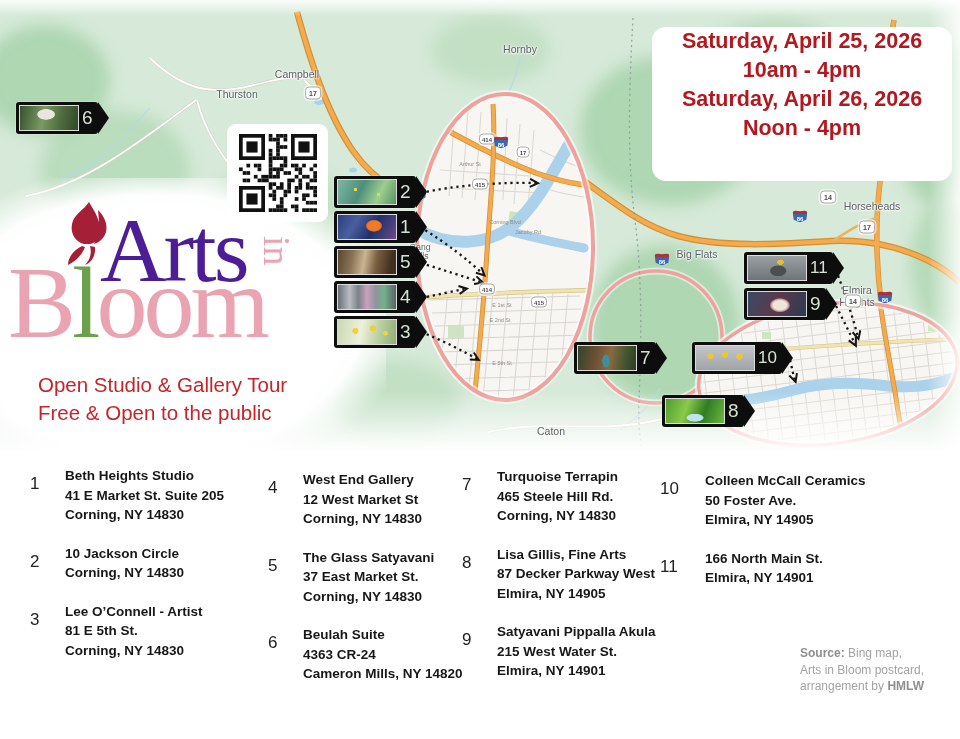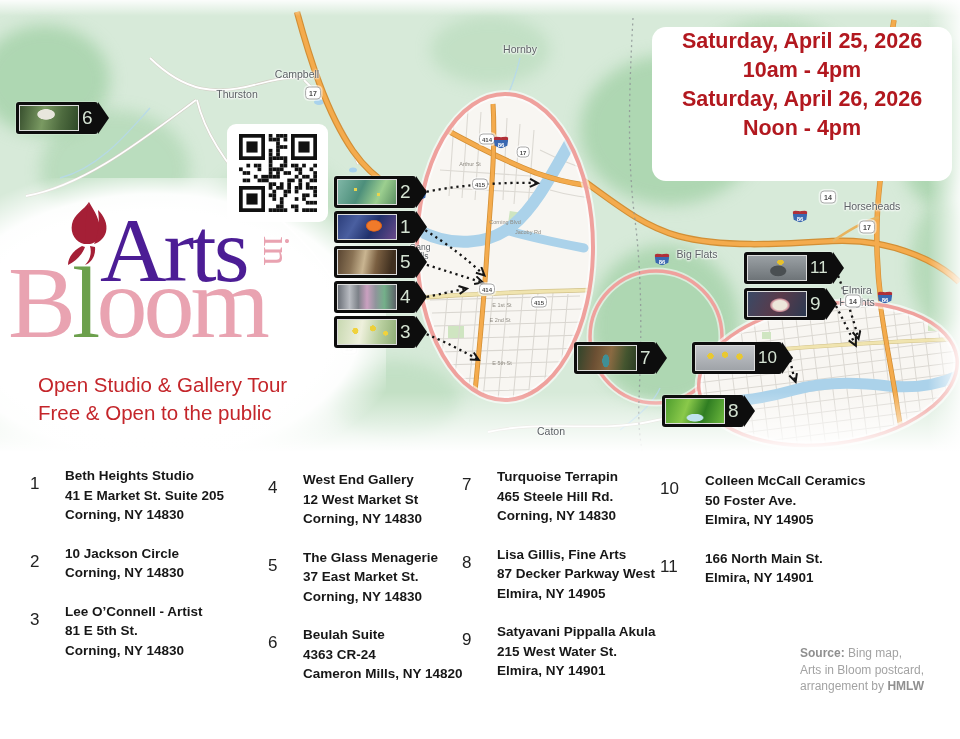--- a/index.html
+++ b/index.html
@@ -494,21 +494,21 @@
         <div class="num">4</div>
         <div class="txt">
           <div>West End Gallery</div>
           <div>12 West Market St</div>
           <div>Corning, NY 14830</div>
         </div>
       </div>
     <div class="entry">
         <div class="num">5</div>
         <div class="txt">
-          <div>The Glass Menagerie</div>
+          <div>The Glass Satyavani</div>
           <div>37 East Market St.</div>
           <div>Corning, NY 14830</div>
         </div>
       </div>
     <div class="entry">
         <div class="num">6</div>
         <div class="txt">
           <div>Beulah Suite</div>
           <div>4363 CR-24</div>
           <div>Cameron  Mills, NY 14820</div>

